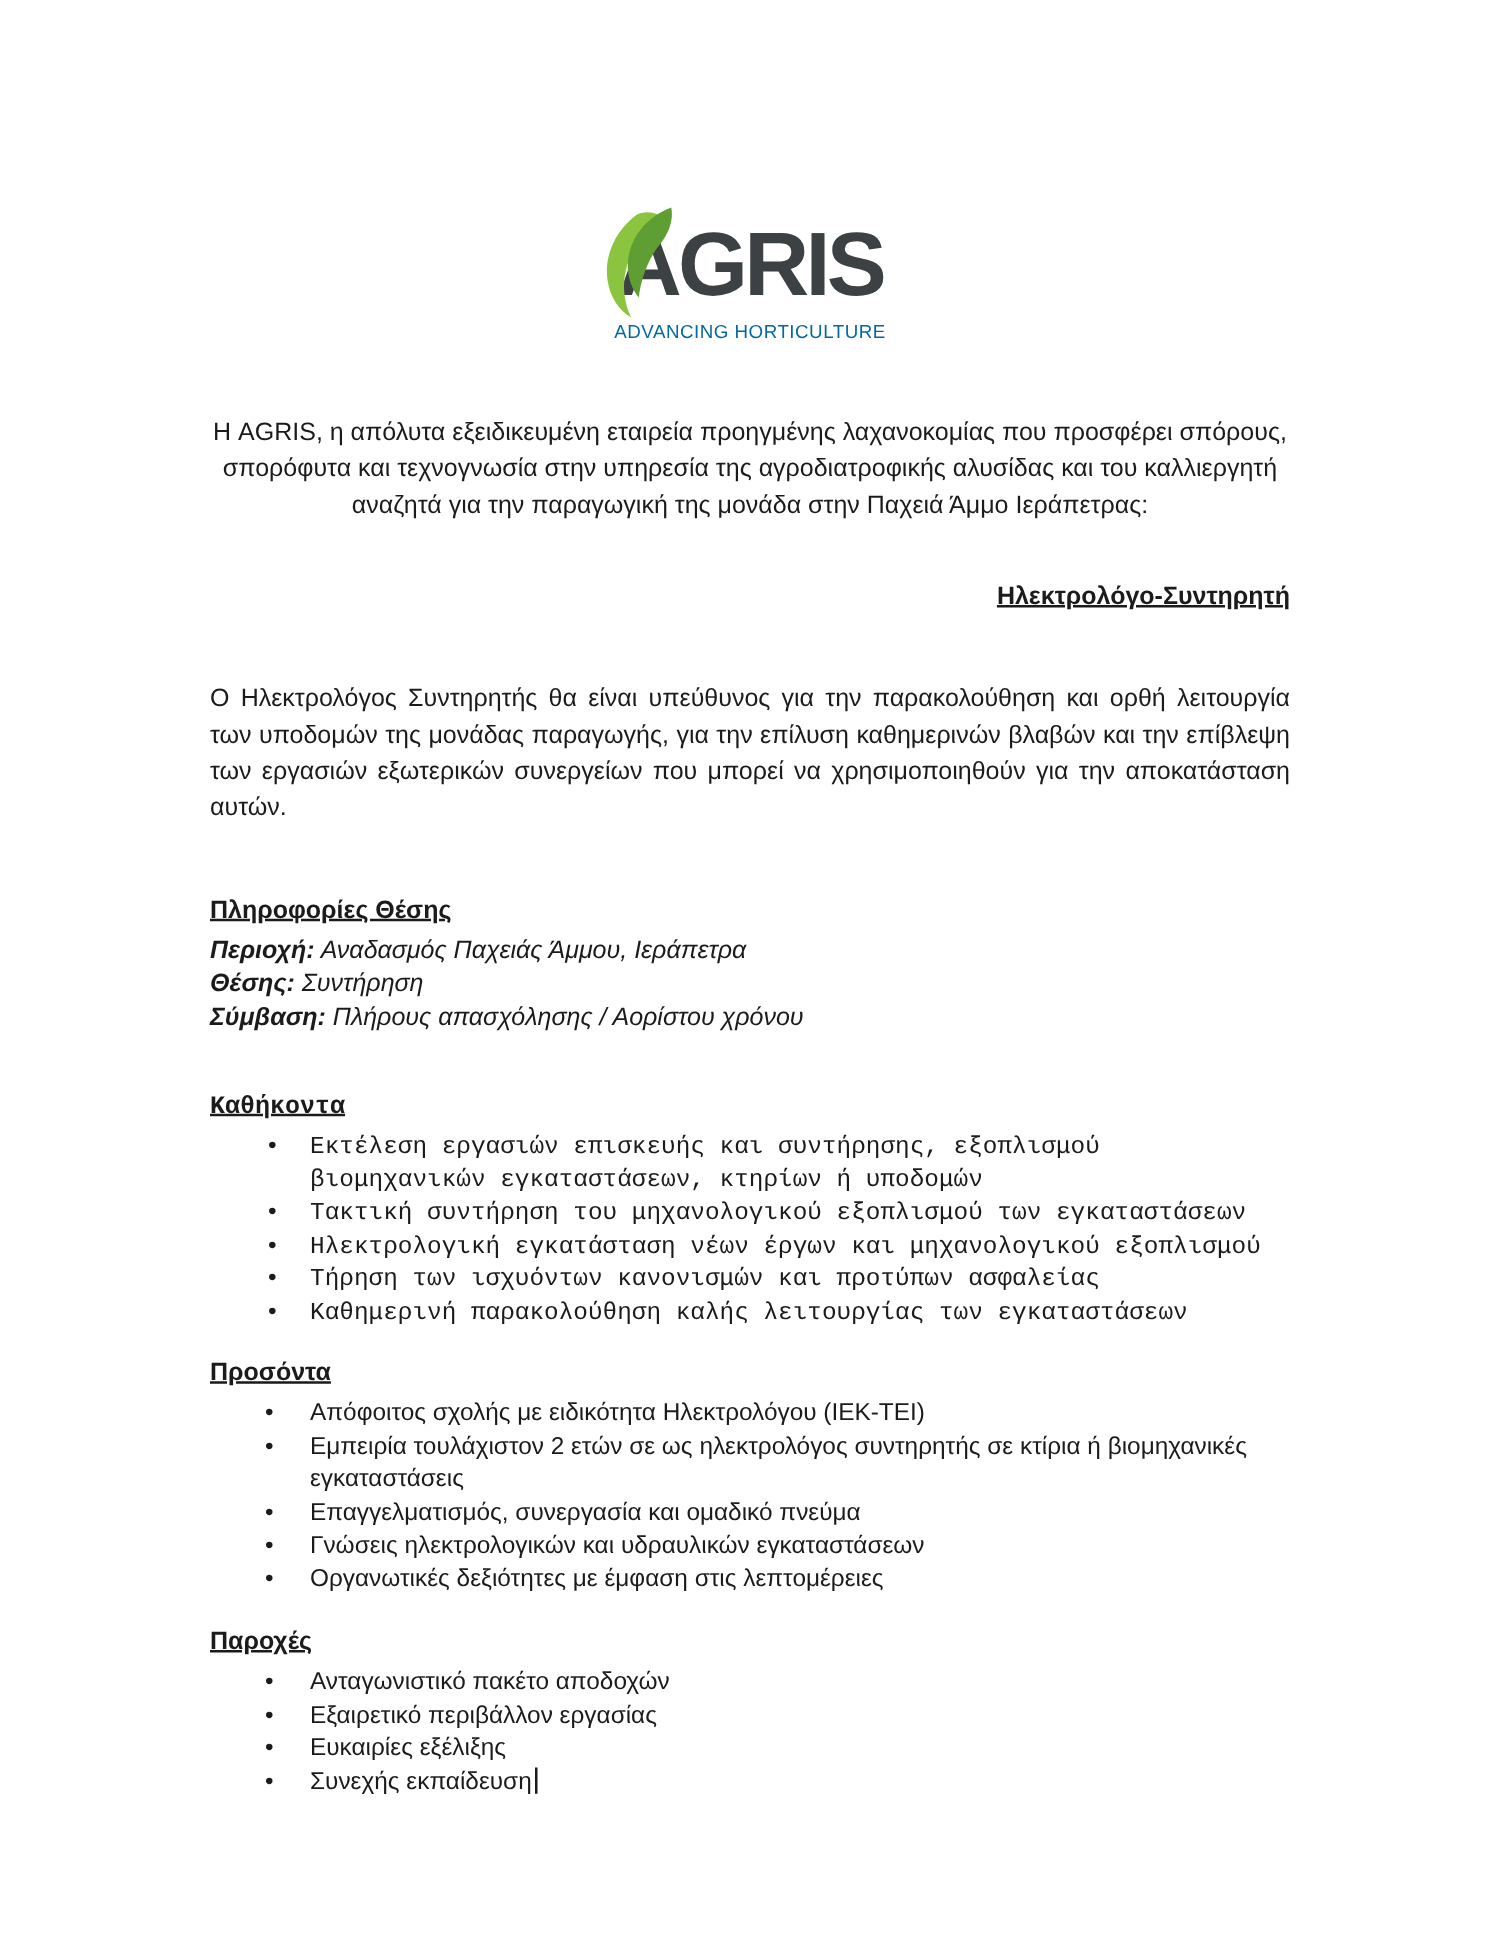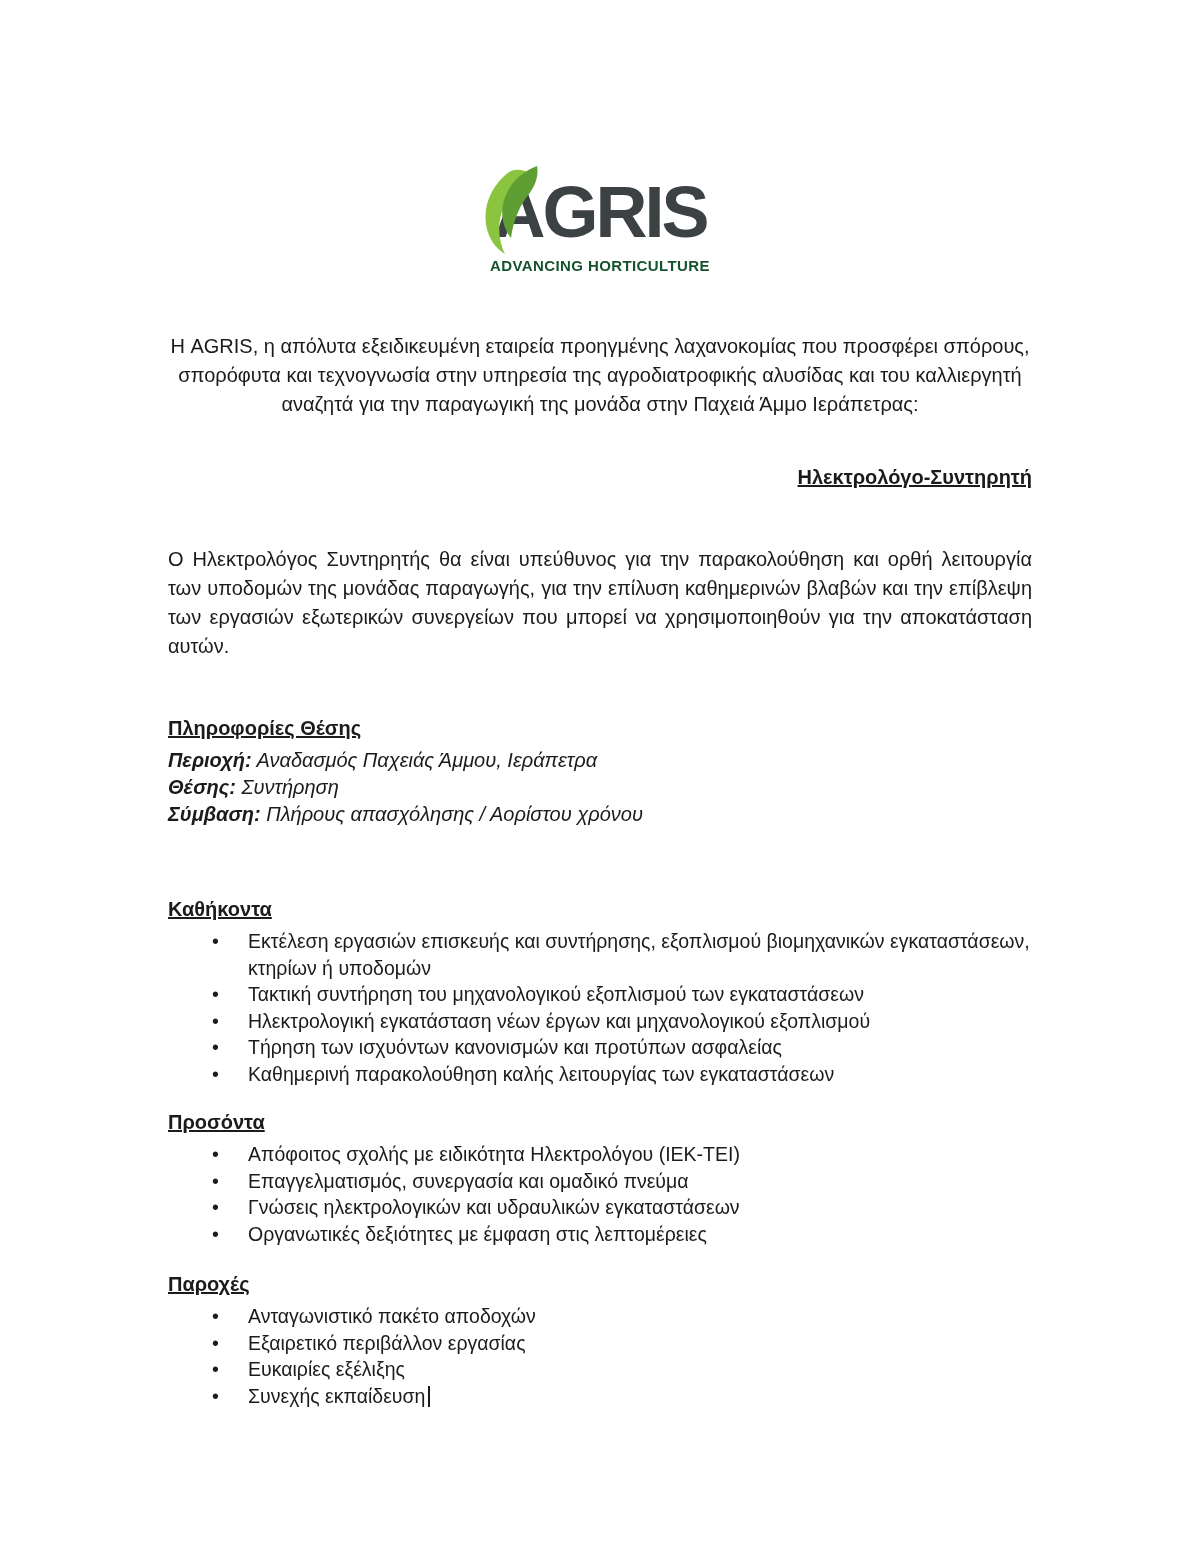--- a/index.html
+++ b/index.html
@@ -42,23 +42,23 @@
     position: absolute;
     left: -14px;
     top: -12px;
     width: 70px;
     height: 92px;
     pointer-events: none;
   }
   .tagline {
     margin-top: 9px;
     font-size: 15px;
-    font-weight: 700;
+    font-weight: 400;
     letter-spacing: 0.4px;
-    color: #14532d;
+    color: #0369a1;
     text-align: center;
     white-space: nowrap;
   }
 
   
   .intro {
     margin: 58px 0 0;
     font-size: 20px;
     line-height: 29px;
     text-align: center;
@@ -73,21 +73,21 @@
   }
   .summary {
     margin: 54px 0 0;
     font-size: 20px;
     line-height: 29px;
     text-align: justify;
   }
 
   section { margin: 0; }
   .sec-info    { margin-top: 54px; }
-  .sec-duties  { margin-top: 68px; }
+  .sec-duties  { margin-top: 44px; font-family: Liberation Mono, monospace; }
   .sec-quals   { margin-top: 22px; }
   .sec-benefits{ margin-top: 24px; }
 
   h2 {
     margin: 0 0 5px;
     font-size: 20px;
     line-height: 27px;
     font-weight: 700;
     text-decoration: underline;
   }
@@ -171,20 +171,21 @@
       <li>Ηλεκτρολογική εγκατάσταση νέων έργων και μηχανολογικού εξοπλισμού</li>
       <li>Τήρηση των ισχυόντων  κανονισμών και προτύπων ασφαλείας</li>
       <li>Καθημερινή παρακολούθηση καλής λειτουργίας των εγκαταστάσεων</li>
     </ul>
   </section>
 
   <section class="sec-quals">
     <h2>Προσόντα</h2>
     <ul>
       <li>Απόφοιτος σχολής με ειδικότητα Ηλεκτρολόγου (ΙΕΚ-ΤΕΙ)</li>
+      <li>Εμπειρία τουλάχιστον 2 ετών σε ως ηλεκτρολόγος συντηρητής σε κτίρια ή βιομηχανικές εγκαταστάσεις</li>
       <li>Επαγγελματισμός, συνεργασία και ομαδικό πνεύμα</li>
       <li>Γνώσεις ηλεκτρολογικών και υδραυλικών εγκαταστάσεων</li>
       <li>Οργανωτικές δεξιότητες με έμφαση στις λεπτομέρειες</li>
     </ul>
   </section>
 
   <section class="sec-benefits">
     <h2>Παροχές</h2>
     <ul>
       <li>Ανταγωνιστικό πακέτο αποδοχών</li>

